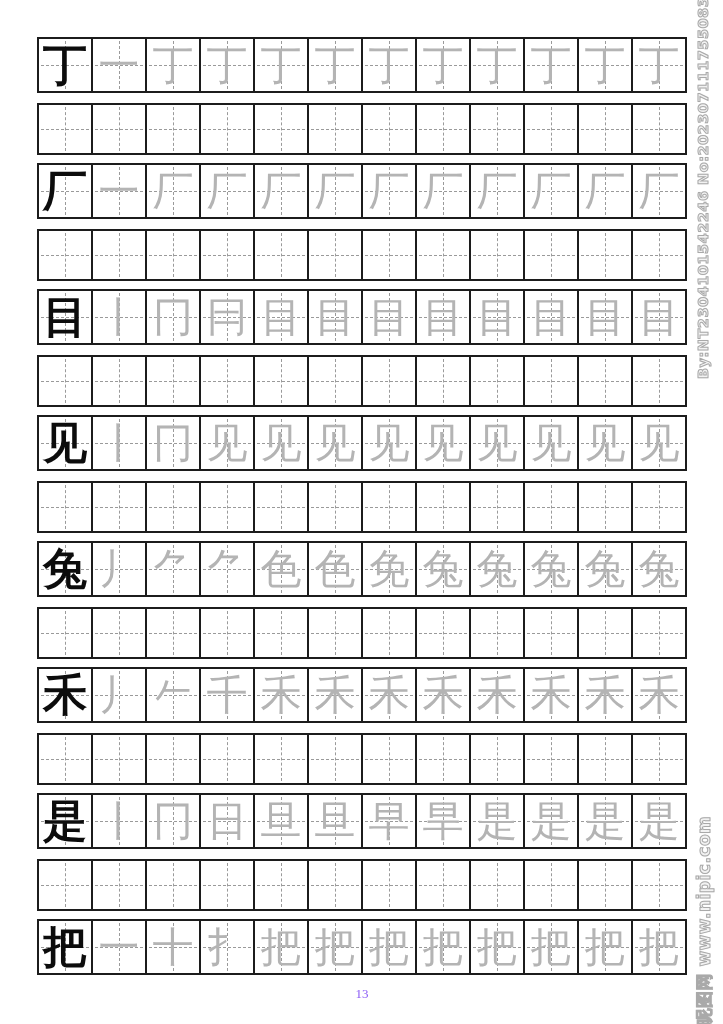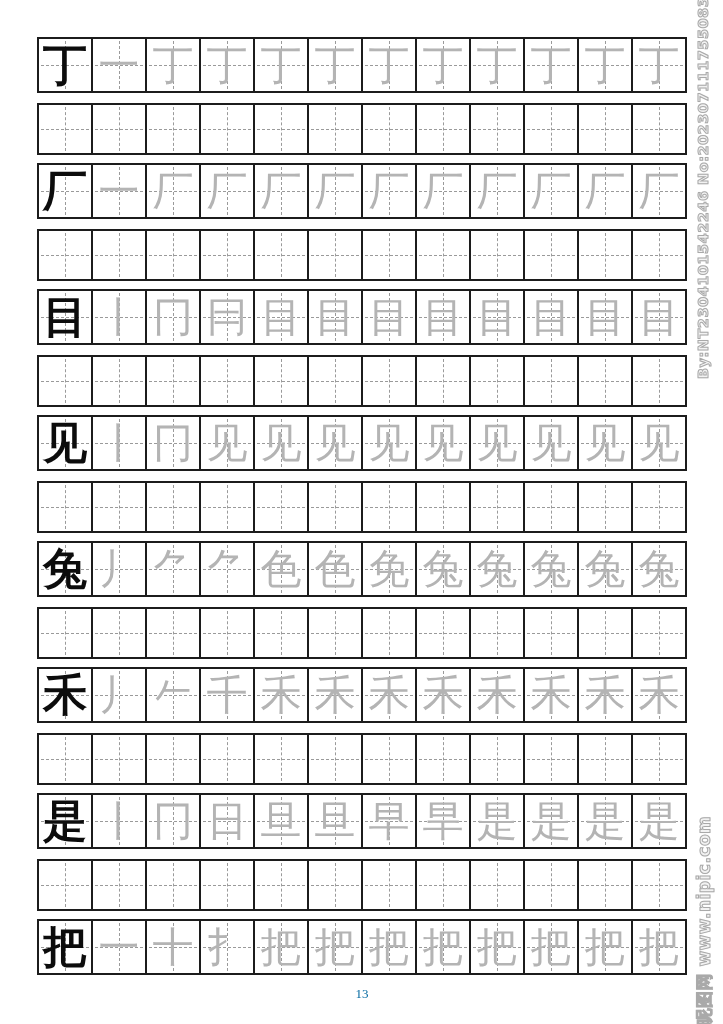--- a/index.html
+++ b/index.html
@@ -29,21 +29,21 @@
   .cell::after{
     content:"";position:absolute;top:50%;left:2px;right:2px;height:0;
     border-top:1px dashed #9a9a9a;
   }
   .glyph{position:relative;z-index:2;line-height:1;user-select:none;}
   .model{font-size:44px;font-weight:600;color:#0c0c0c;}
   .trace{font-size:41px;font-weight:400;color:#b4b4b4;}
   .page-number{
     position:absolute;left:37px;top:986px;width:650px;text-align:center;
     font-family:"Liberation Serif","DejaVu Serif",serif;
-    font-size:13px;color:#0369a1;
+    font-size:13px;color:#8b5cf6;
   }
   .wm{
     position:absolute;white-space:nowrap;transform:rotate(-90deg);
     font-weight:700;color:#f2f2f2;
     -webkit-text-stroke:1px #a9a9a9;
     text-shadow:0 0 1px #bcbcbc;
     letter-spacing:0.5px;z-index:5;
   }
   .wm-id{
     left:517px;top:185px;width:372px;text-align:center;

